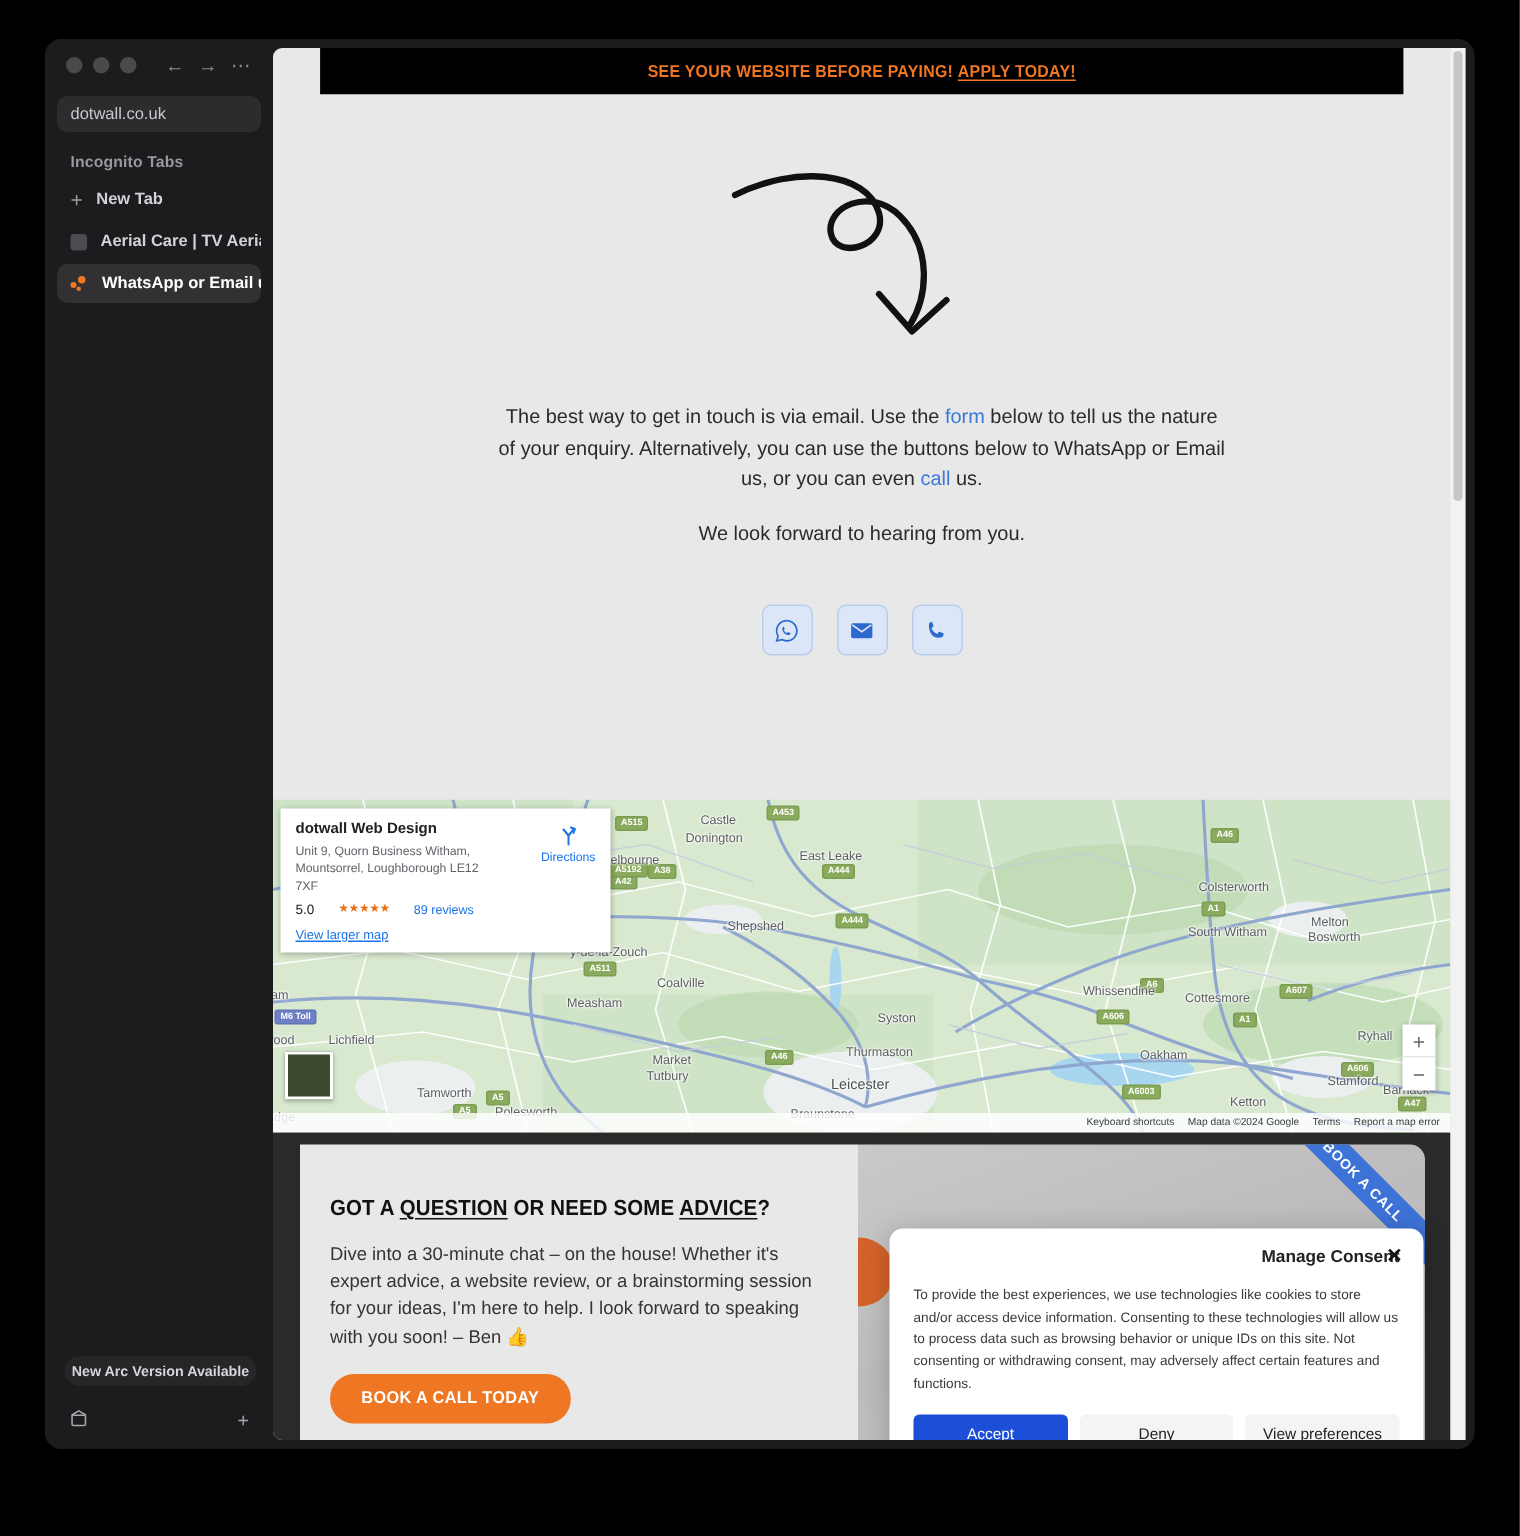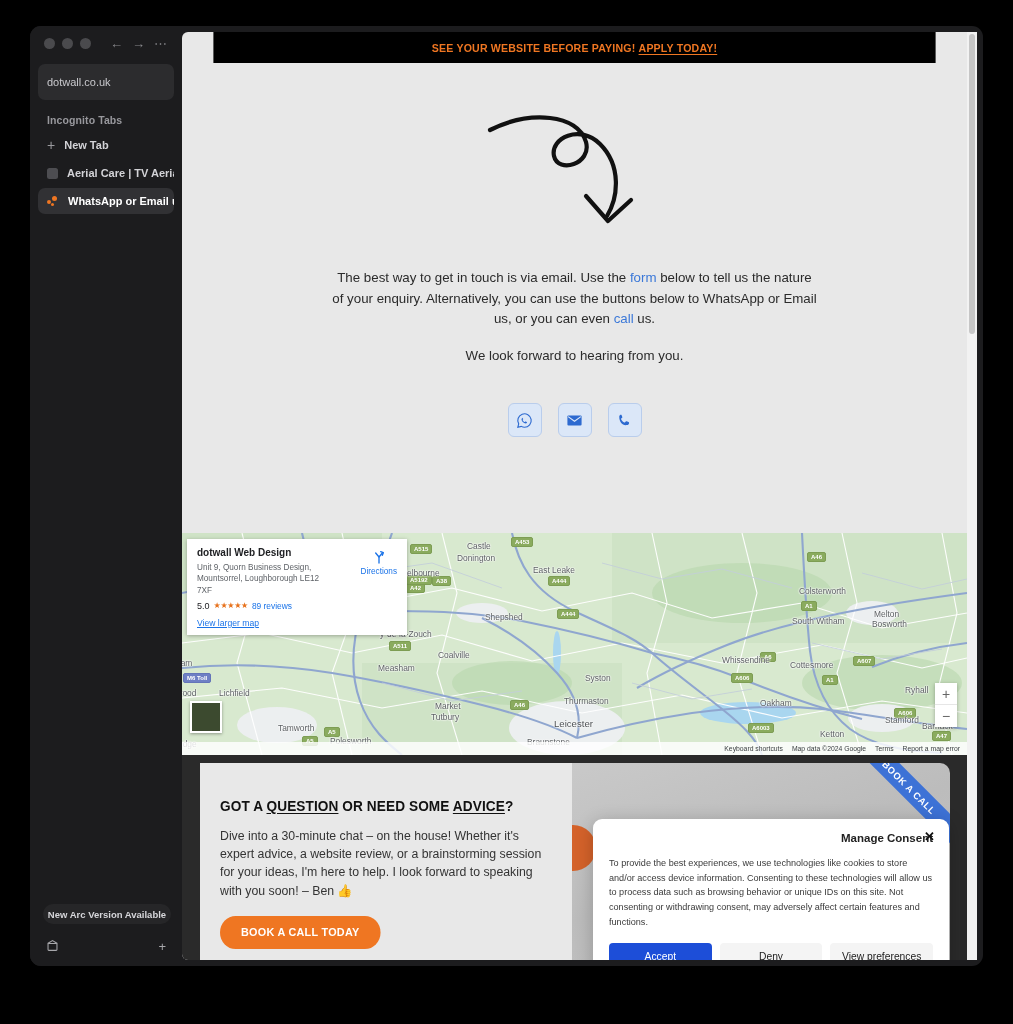--- a/index.html
+++ b/index.html
@@ -33,21 +33,21 @@
     height: 34px; padding: 0 6px; gap: 7px;
   }
   .dot { width: 11px; height: 11px; border-radius: 50%; background: #4a4a4d; }
   .nav-spacer { flex: 1; }
   .nav-icon {
     color: #8a8a8e; font-size: 13px; line-height: 1;
     width: 15px; text-align: center; cursor: default;
   }
   #url-pill {
     margin: 4px 0 0 0;
-    height: 36px; border-radius: 7px;
+    height: 24px; border-radius: 7px;
     background: #2c2c2e;
     display: flex; align-items: center;
     padding: 0 9px;
     font-size: 11px; color: #c9c9cd;
   }
   .section-label {
     font-size: 10.5px; color: #98989d; font-weight: 600;
     padding: 14px 9px 6px 9px; letter-spacing: .1px;
   }
   .side-row {
@@ -172,21 +172,21 @@
   #map-card {
     position: absolute; left: 5px; top: 6px;
     width: 220px; background: #fff;
     box-shadow: 0 1px 4px rgba(0,0,0,.3);
     padding: 8px 10px 7px 10px;
     z-index: 10;
   }
   #map-card h4 { font-size: 10px; color: #202124; font-weight: 700; margin-bottom: 4px; }
   #map-card .addr { font-size: 8.2px; color: #5f6368; line-height: 1.38; width: 130px; }
   #map-card .rating-row {
-    display: flex; align-items: center; gap: 4px;
+    display: flex; align-items: center; gap: 16px;
     margin-top: 5px; font-size: 8.4px; color: #5f6368;
   }
   #map-card .rating-num { color: #202124; font-size: 9px; }
   #map-card .stars { color: #e7711b; font-size: 8px; letter-spacing: -.3px; }
   #map-card .reviews { color: #1a73e8; }
   #map-card .larger { font-size: 8.6px; color: #1a73e8; margin-top: 7px; display: block; }
   #directions-btn {
     position: absolute; right: 10px; top: 10px;
     text-align: center; color: #1a73e8; font-size: 8.2px;
     cursor: pointer;
@@ -523,21 +523,21 @@
             <div class="town-label" style="left: 345px; top: 204px;">Braunstone</div>
             <div class="town-label" style="left: 638px; top: 196px;">Ketton</div>
             <div class="town-label" style="left: 740px; top: 188px;">Barnack</div>
             <div class="town-label" style="left: -8px; top: 155px;">twood</div>
             <div class="town-label" style="left: -6px; top: 125px;">ham</div>
             <div class="town-label" style="left: -4px; top: 206px;">ridge</div>
           </div>
 
         <div id="map-card">
           <h4>dotwall Web Design</h4>
-          <div class="addr">Unit 9, Quorn Business Design, Mountsorrel, Loughborough LE12 7XF</div>
+          <div class="addr">Unit 9, Quorn Business Witham, Mountsorrel, Loughborough LE12 7XF</div>
           <div class="rating-row">
             <span class="rating-num">5.0</span>
             <span class="stars">★★★★★</span>
             <span class="reviews">89 reviews</span>
           </div>
           <a href="#" class="larger">View larger map</a>
           <div id="directions-btn">
             <svg width="16" height="16" viewBox="0 0 24 24" fill="none" stroke="#1a73e8" stroke-width="2" stroke-linecap="round" stroke-linejoin="round">
               <path d="M12 21 V12 L17 6"></path>
                 <path d="M12 12 L7 6"></path>

